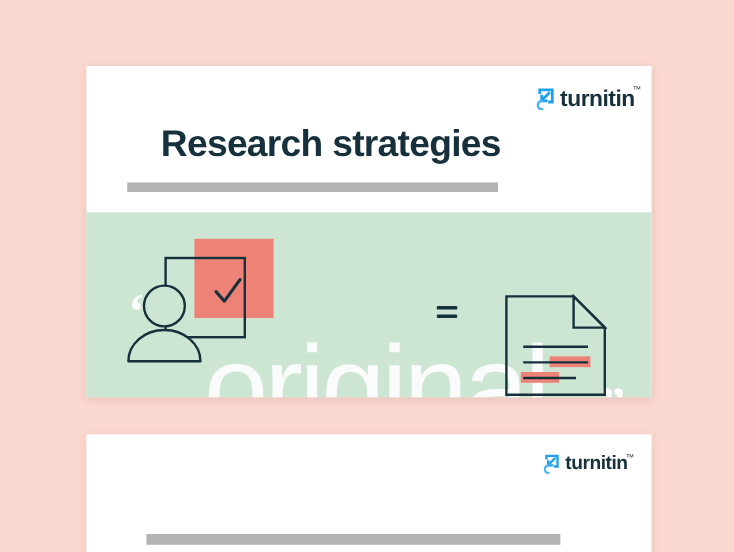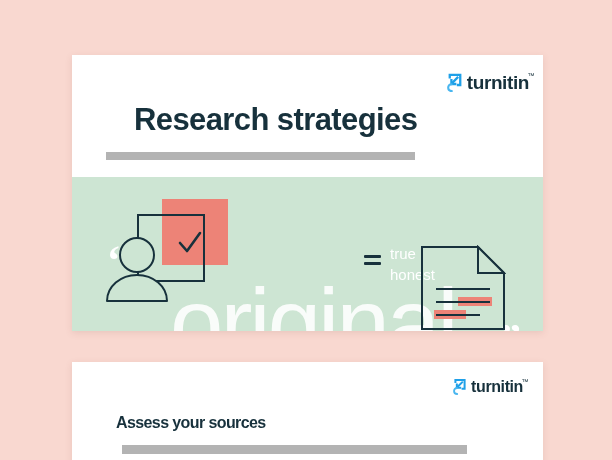--- a/index.html
+++ b/index.html
@@ -225,24 +225,20 @@
         <circle cx="33" cy="60" r="17" fill="#cde5d3" stroke="#17313c" stroke-width="2" data-name="person-head"></circle>
 
         <path d="M3 106 a30 26 0 0 1 60 0 Z" fill="#cde5d3" stroke="#17313c" stroke-width="2" stroke-linejoin="round" data-name="person-body"></path>
       </svg>
 
       <div class="eq" data-name="equals-symbol">
         <span></span>
           <span></span>
       </div>
 
-      <div class="tags" data-name="value-tags">
-        <div data-name="tag-true">true</div>
-        <div data-name="tag-honest">honest</div>
-      </div>
 
       <div class="bigword" data-name="watermark-word-original">original</div>
 
       <svg class="illus-doc" viewBox="0 0 86 86" data-name="document-illustration">
         <path d="M2 2 H58 L84 28 V84 H2 Z" fill="none" stroke="#17313c" stroke-width="2" data-name="document-outline"></path>
         <path d="M58 2 L84 28 H58 Z" fill="#cde5d3" stroke="#17313c" stroke-width="2" data-name="document-folded-corner"></path>
         <line x1="16" y1="44" x2="70" y2="44" stroke="#17313c" stroke-width="2" data-name="document-text-line"></line>
         <rect x="38" y="52" width="34" height="9" fill="#ed8377" data-name="document-highlight"></rect>
         <line x1="16" y1="57" x2="70" y2="57" stroke="#17313c" stroke-width="2" data-name="document-text-line"></line>
         <rect x="14" y="65" width="32" height="9" fill="#ed8377" data-name="document-highlight"></rect>
@@ -257,17 +253,16 @@
     <div class="logo logo-bot" data-name="turnitin-logo">
       <svg class="logo-mark" width="14" height="17" viewBox="0 0 16 19" data-name="turnitin-arrow-icon">
         <path d="M1.6 0.8 H14.4 V13.2 H9.8 V10.8 H12.1 V3.1 H3.9 V5.4 H1.6 Z" fill="#1fa0e8"></path>
         <path d="M11.2 3.9 L5.0 10.1" stroke="#1fa0e8" stroke-width="2.3" fill="none"></path>
         <path d="M4.4 7.2 L4.4 11.0 L8.2 11.0" stroke="#1fa0e8" stroke-width="2.3" fill="none" stroke-linecap="square"></path>
         <path d="M4.6 11.2 C2.4 11.2 1.2 12.6 1.2 14.6 C1.2 16.6 2.6 18.1 4.8 18.1" stroke="#49b6ef" stroke-width="2.1" fill="none" stroke-linecap="round"></path>
       </svg>
       <span class="logo-word" data-name="turnitin-logo-text"><span>turnitin</span><span class="logo-tm" data-name="trademark-symbol">™</span></span>
     </div>
 
-    <div class="slide-title title-sub" data-name="slide-title">Assess your sources</div>
     <div class="rule rule-bot" data-name="title-underline-bar"></div>
   </div>
 
 </div>
 
 </body></html>

